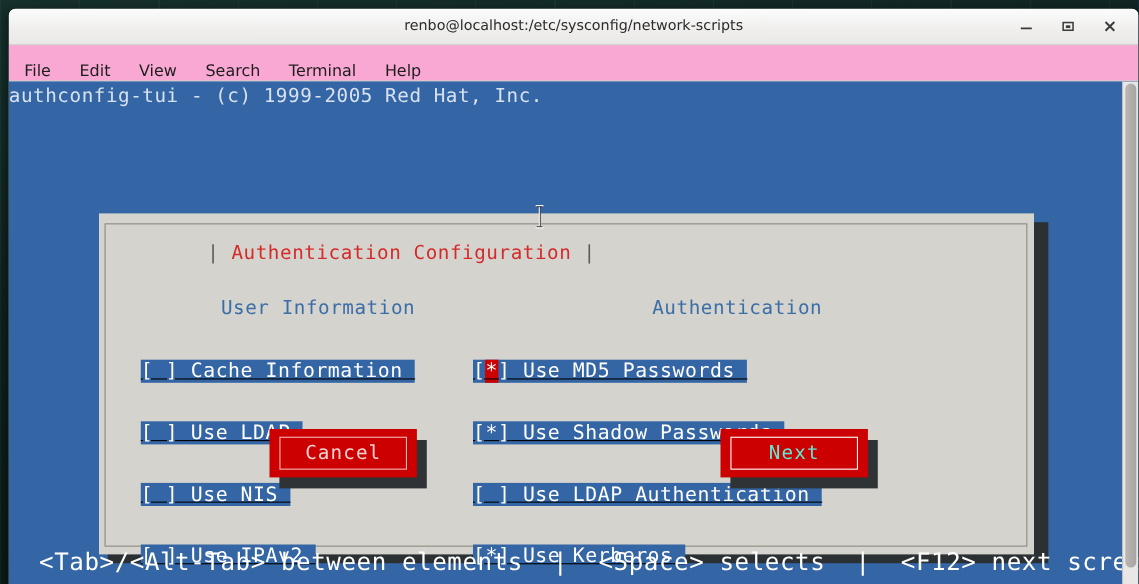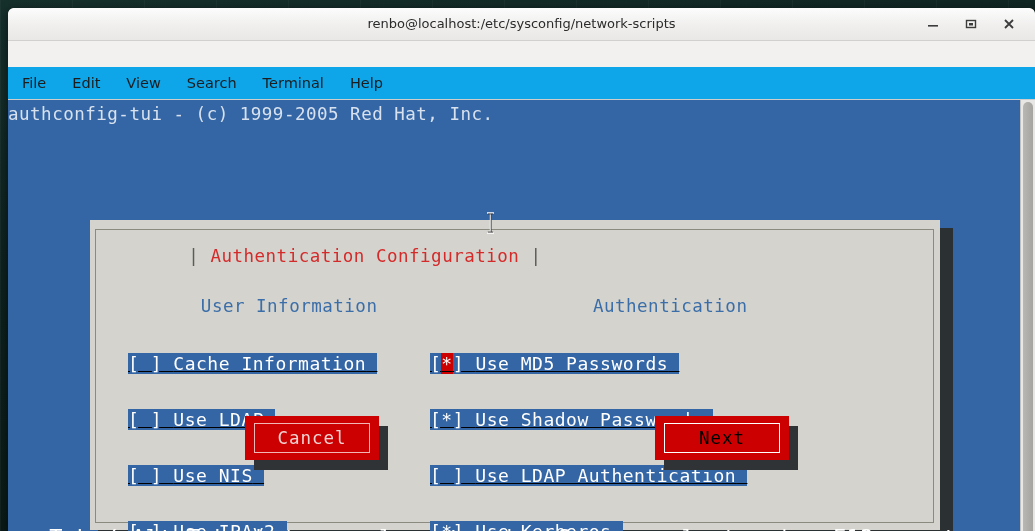--- a/index.html
+++ b/index.html
@@ -67,30 +67,29 @@
   }
   .winbtn {
     width: 16px; height: 16px;
     position: relative;
     cursor: default;
   }
   .winbtn svg { display: block; }
 
   #menubar {
     height: 32px;
-    background: #0ea5e9;
+    background: #f9a8d4;
     border-bottom: 1px solid #cfcdcb;
     display: flex;
-    align-items: center;
+    align-items: flex-end;
     padding-left: 14px;
     gap: 26px;
     font-family: "DejaVu Sans", sans-serif;
     font-size: 14.5px;
     color: #1d1d1d;
-    margin-top: 26px;
   }
   .menuitem { cursor: default; white-space: nowrap; }
 
   
   #screen {
     position: relative;
     height: 459px;
     background: #3465a4;
     overflow: hidden;
     font-family: "DejaVu Sans Mono", monospace;
@@ -232,21 +231,21 @@
     position: absolute;
     left: 0; right: 0; top: 0; bottom: 0;
     display: flex;
     align-items: center;
     justify-content: center;
     font-size: 17.5px;
     letter-spacing: 1px;
     color: #f0d4d4;
     white-space: pre;
   }
-  .btn.focused .lbl { color: #000000; text-align: center; }
+  .btn.focused .lbl { color: #5eead4; text-align: center; }
 
   
   #ibeam {
     position: absolute;
     left: 478px; top: 112px;
     width: 9px; height: 22px;
     z-index: 6;
   }
 </style>
 </head>

